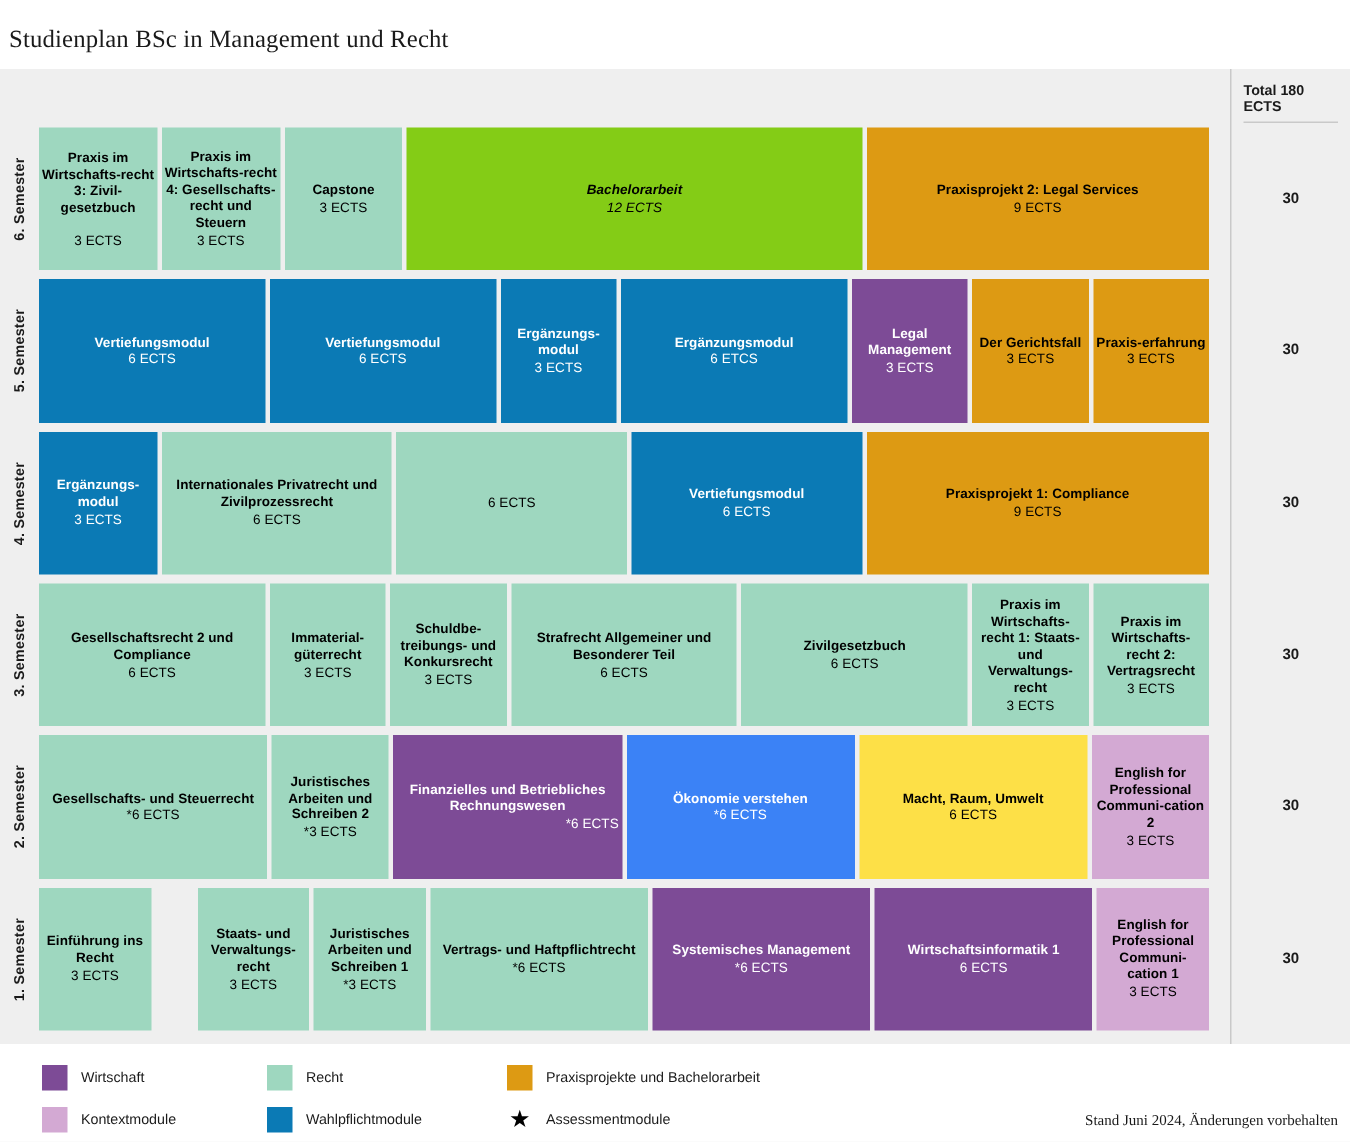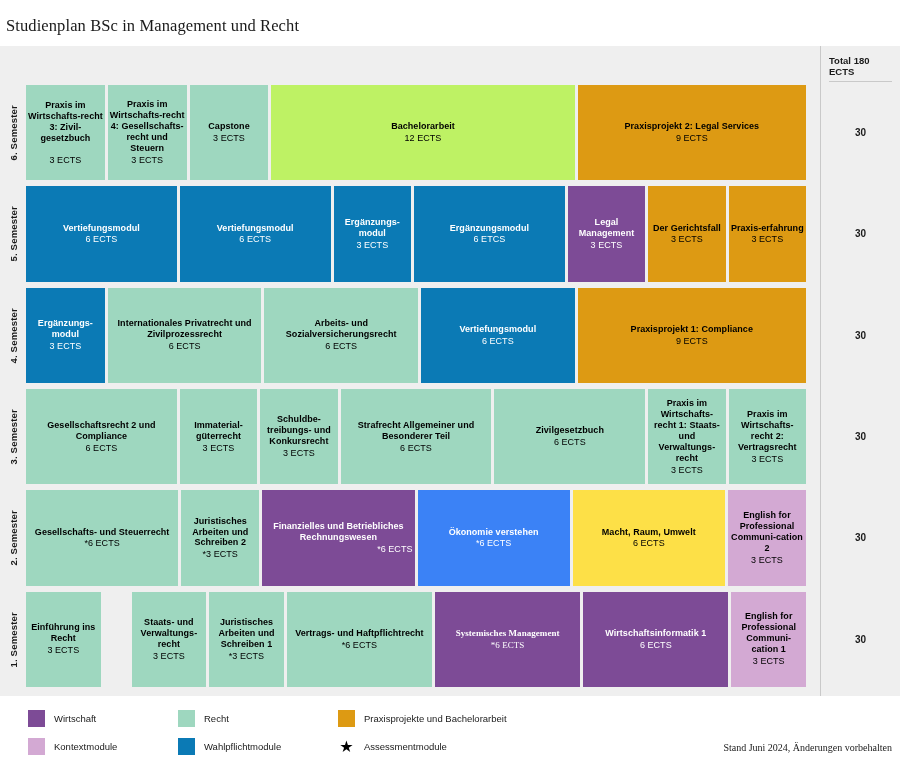--- a/index.html
+++ b/index.html
@@ -206,21 +206,21 @@
               <div class="m-ects">3 ECTS</div>
             </div>
             <div class="module dark-text" style="background: rgb(158, 215, 191); flex: 3 1 0px;">
               <div class="m-name">Praxis im Wirtschafts-recht 4: Gesellschafts-recht und Steuern</div>
               <div class="m-ects">3 ECTS</div>
             </div>
             <div class="module dark-text" style="background: rgb(158, 215, 191); flex: 3 1 0px;">
               <div class="m-name">Capstone</div>
               <div class="m-ects">3 ECTS</div>
             </div>
-            <div class="module dark-text" style="background: #bef264; flex: 12 1 0px;">
+            <div class="module dark-text" style="background: #84cc16; flex: 12 1 0px; font-style: italic;">
               <div class="m-name">Bachelorarbeit</div>
               <div class="m-ects">12 ECTS</div>
             </div>
             <div class="module dark-text" style="background: rgb(221, 154, 19); flex: 9 1 0px;">
               <div class="m-name">Praxisprojekt 2: Legal Services</div>
               <div class="m-ects">9 ECTS</div>
             </div>
           </div>
         </div>
         <div class="sem-row">
@@ -265,21 +265,20 @@
           <div class="row-modules">
             <div class="module light-text" style="background: rgb(11, 122, 181); flex: 3 1 0px;">
               <div class="m-name">Ergänzungs-modul</div>
               <div class="m-ects">3 ECTS</div>
             </div>
             <div class="module dark-text" style="background: rgb(158, 215, 191); flex: 6 1 0px;">
               <div class="m-name">Internationales Privatrecht und Zivilprozessrecht</div>
               <div class="m-ects">6 ECTS</div>
             </div>
             <div class="module dark-text" style="background: rgb(158, 215, 191); flex: 6 1 0px;">
-              <div class="m-name">Arbeits- und Sozialversicherungsrecht</div>
               <div class="m-ects">6 ECTS</div>
             </div>
             <div class="module light-text" style="background: rgb(11, 122, 181); flex: 6 1 0px;">
               <div class="m-name">Vertiefungsmodul</div>
               <div class="m-ects">6 ECTS</div>
             </div>
             <div class="module dark-text" style="background: rgb(221, 154, 19); flex: 9 1 0px;">
               <div class="m-name">Praxisprojekt 1: Compliance</div>
               <div class="m-ects">9 ECTS</div>
             </div>
@@ -365,21 +364,21 @@
               <div class="m-ects">3 ECTS</div>
             </div>
             <div class="module dark-text" style="background: rgb(158, 215, 191); flex: 3 1 0px;">
               <div class="m-name">Juristisches Arbeiten und Schreiben 1</div>
               <div class="m-ects">*3 ECTS</div>
             </div>
             <div class="module dark-text" style="background: rgb(158, 215, 191); flex: 6 1 0px;">
               <div class="m-name">Vertrags- und Haftpflichtrecht</div>
               <div class="m-ects">*6 ECTS</div>
             </div>
-            <div class="module light-text" style="background: rgb(125, 75, 150); flex: 6 1 0px; font-family: Liberation Serif, serif;">
+            <div class="module light-text" style="background: rgb(125, 75, 150); flex: 6 1 0px;">
               <div class="m-name">Systemisches Management</div>
               <div class="m-ects">*6 ECTS</div>
             </div>
             <div class="module light-text" style="background: rgb(125, 75, 150); flex: 6 1 0px;">
               <div class="m-name">Wirtschaftsinformatik 1</div>
               <div class="m-ects">6 ECTS</div>
             </div>
             <div class="module dark-text" style="background: rgb(211, 169, 211); flex: 3 1 0px;">
               <div class="m-name">English for Professional Communi-cation 1</div>
               <div class="m-ects">3 ECTS</div>

